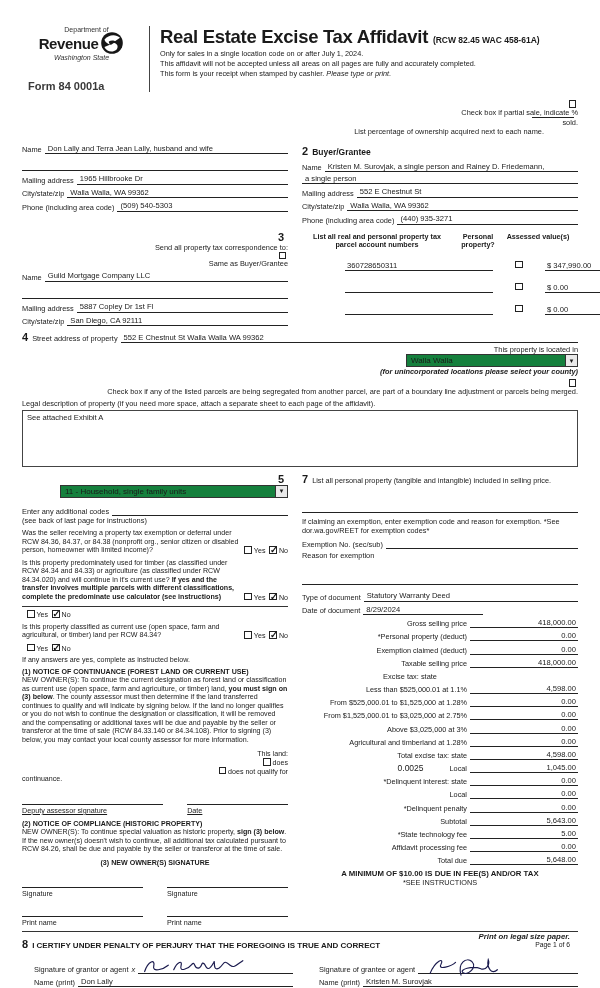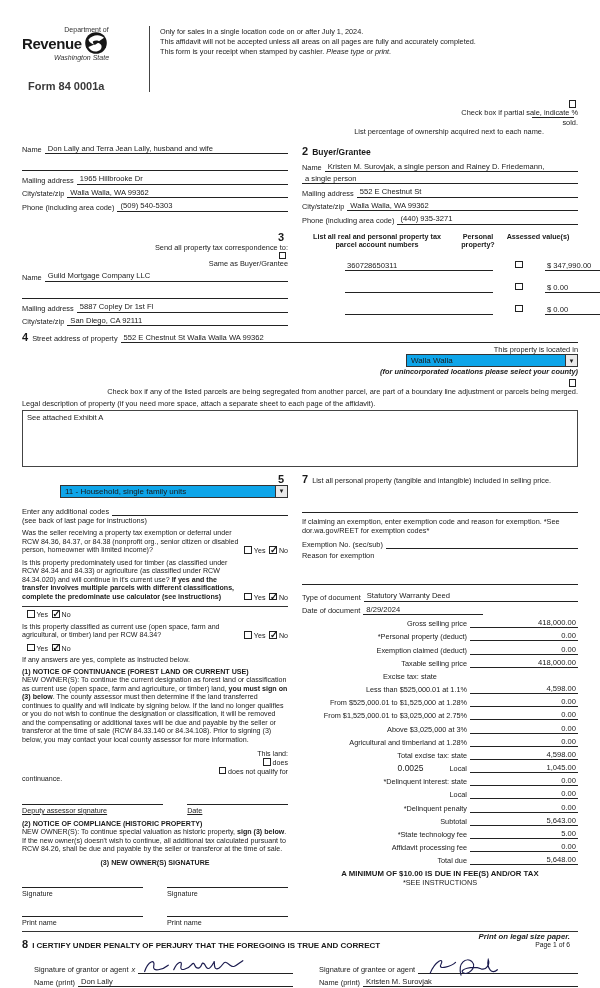--- a/index.html
+++ b/index.html
@@ -5,21 +5,21 @@
   * { margin:0; padding:0; box-sizing:border-box; }
   html,body { background:#e8e8e6; }
   body { font-family:"Liberation Sans", sans-serif; color:#1a1a1a; }
   .page { position:relative; width:600px; height:988px; background:#ffffff; margin:0 auto;
           padding:26px 22px 10px 22px; overflow:hidden; }
 
   
   .hdr { display:flex; align-items:stretch; }
   .hdr-left { width:128px; padding-right:8px; border-right:1.5px solid #444; text-align:center; }
   .agency-top { font-size:7px; color:#333; margin-left:10px; }
-  .agency-row { display:flex; align-items:center; margin-top:-2px; }
+  .agency-row { display:flex; justify-content:center; align-items:center; margin-top:-2px; }
   .agency-name { font-size:15px; font-weight:bold; letter-spacing:-0.4px; }
   .logo-svg { width:24px; height:24px; margin-left:2px; }
   .agency-sub { font-size:7px; font-style:italic; color:#333; margin-top:-1px; }
   .form-no { font-size:11px; font-weight:bold; color:#3a3a3a; margin-top:19px; text-align:left; padding-left:6px; }
   .hdr-right { flex:1; padding-left:10px; }
   .form-title { font-size:18.5px; font-weight:bold; letter-spacing:-0.3px; }
   .form-title .rcw { font-size:8.5px; font-weight:bold; letter-spacing:0; }
   .hdr-note { font-size:7.3px; margin-top:1px; line-height:1.25; }
   .it { font-style:italic; }
 
@@ -27,21 +27,21 @@
   .row { display:flex; align-items:flex-end;flex-direction:column; }
   .sec-num { font-size:11px; font-weight:bold; margin-right:4px; }
   .lbl { font-size:7.4px; white-space:nowrap; }
   .fill { font-size:7.6px; border-bottom:0.8px solid #222; padding:0 2px 0 3px; line-height:1.25; }
   .grow { flex:1; }
   .blank { border-bottom:0.8px solid #222; }
   .cb { display:inline-block; width:7.5px; height:7.5px; border:1px solid #222; position:relative;
         vertical-align:-1px; margin:0 2px; background:#fff; flex:none; }
   .cb.checked::after { content:"✓"; position:absolute; left:-0.5px; top:-3px; font-size:9.5px; font-weight:bold; color:#111; }
   .b { font-weight:bold; }
-  .dd { display:inline-flex; align-items:center; border:1.2px solid #333; background:#0ea5e9; height:13px; }
+  .dd { display:inline-flex; align-items:center; border:1.2px solid #333; background:#15803d; height:13px; }
   .dd-val { font-size:8px; padding:0 4px; flex:1; }
   .dd-btn { width:12px; height:100%; border-left:1.2px solid #333; font-size:6px; display:flex;
             align-items:center; justify-content:center; background:#e9e9e9; }
 
   
   .cols { display:flex; gap:14px; }
   .col-l { width:266px; flex:none; }
   .col-r { flex:1; }
 
   .party-title { font-size:8.5px; font-weight:bold; }
@@ -107,20 +107,24 @@
         <svg class="logo-svg" viewBox="0 0 30 30">
           <circle cx="15" cy="15" r="13.5" fill="#161616"></circle>
           <path d="M5.5,11 C10,4.5 20,3.5 25,8.5 L16.5,14.5 C21,15.5 24,19 20.5,23.5 C15,28 7.5,25 5.5,20 L13,17 C10,16.5 7,14.5 5.5,11 Z" fill="#ffffff"></path>
           <path d="M11,13 C14,11 18,11.5 19.5,13.5 L13.5,17.5 C12,16.5 11,14.5 11,13 Z" fill="#161616"></path>
         </svg>
       </div>
       <div class="agency-sub">Washington State</div>
       <div class="form-no">Form 84 0001a</div>
     </div>
     <div class="hdr-right">
+      <div class="form-title">
+        <span>Real Estate Excise Tax Affidavit</span>
+        <span class="rcw">(RCW 82.45 WAC 458-61A)</span>
+      </div>
       <div class="hdr-note">Only for sales in a single location code on or after July 1, 2024.</div>
       <div class="hdr-note">This affidavit will not be accepted unless all areas on all pages are fully and accurately completed.</div>
       <div class="hdr-note">
         <span>This form is your receipt when stamped by cashier. </span><span class="it">Please type or print.</span>
       </div>
     </div>
   </div>
 
   <div class="row" style="margin-top:8px; justify-content:space-between;">
     <div class="row">

